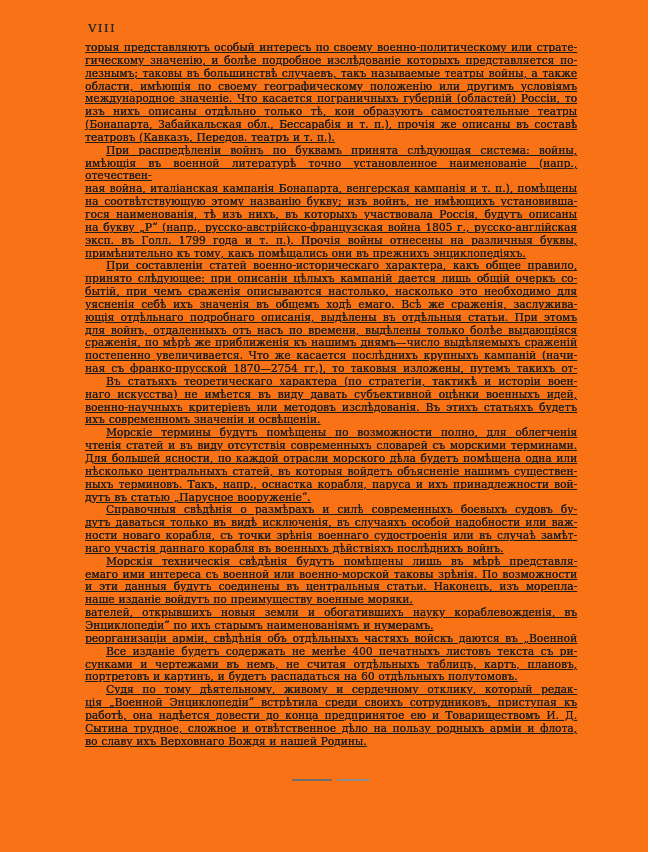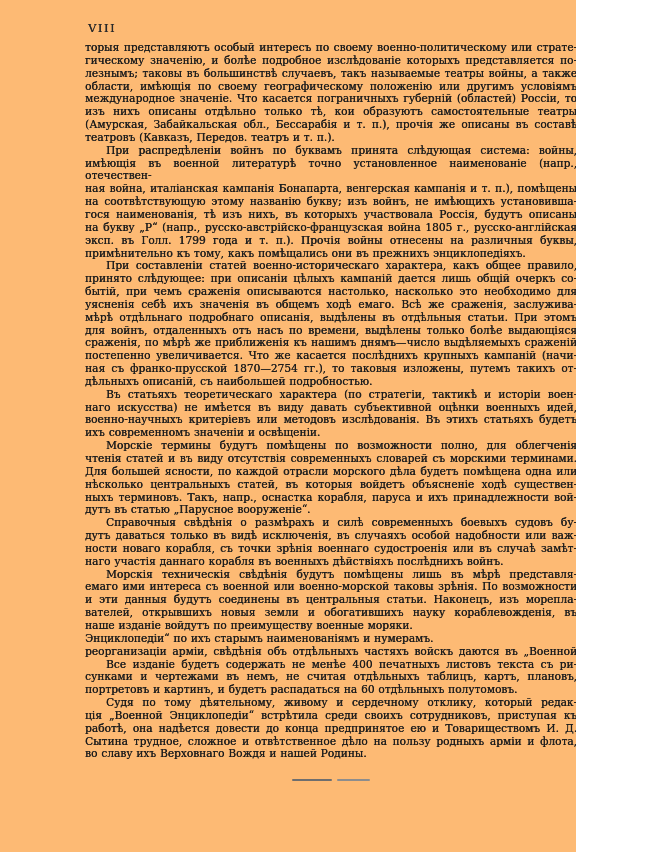--- a/index.html
+++ b/index.html
@@ -1,20 +1,20 @@
 <!DOCTYPE html>
 <html><head>
 <meta charset="utf-8">
 <style>
   html, body { margin: 0; padding: 0; background: #ffffff; }
   .page {
     position: relative;
-    width: 576px;
+    width: 648px;
     height: 852px;
-    background: #fdba74;
+    background: #f97316;
     font-family: "DejaVu Serif", serif;
     color: #1d1d1d;
     overflow: hidden;
   }
   .folio {
     position: absolute;
     left: 88px;
     top: 21px;
     font-size: 11.5px;
     letter-spacing: 1.5px;
@@ -24,21 +24,21 @@
   .content {
     position: absolute;
     left: 85px;
     top: 41px;
     width: 492px;
     font-size: 10.6px;
     line-height: 12.85px;
     text-shadow: 0.3px 0 0 currentColor;
     word-spacing: 0.5px;
   }
-  .para { margin: 0; padding: 0; }
+  .para { margin: 0; padding: 0; text-decoration: underline; }
   .line {
     text-align: justify;
     text-align-last: justify;
   }
   .line.last { text-align-last: left; }
   .para.indent .line.first { text-indent: 21px; }
   .divider {
     position: absolute;
     top: 779px;
     left: 85px;
@@ -58,71 +58,70 @@
 <div class="page">
   <div class="folio">VIII</div>
   <div class="content" id="content">
       <div class="para">
         <div class="line first">торыя представляютъ особый интересъ по своему военно-политическому или страте-</div>
         <div class="line">гическому значенію, и болѣе подробное изслѣдованіе которыхъ представляется по-</div>
         <div class="line">лезнымъ; таковы въ большинствѣ случаевъ, такъ называемые театры войны, а также</div>
         <div class="line">области, имѣющія по своему географическому положенію или другимъ условіямъ</div>
         <div class="line">международное значеніе. Что касается пограничныхъ губерній (областей) Россіи, то</div>
         <div class="line">изъ нихъ описаны отдѣльно только тѣ, кои образуютъ самостоятельные театры</div>
-        <div class="line">(Амурская, Забайкальская обл., Бессарабія и т. п.), прочія же описаны въ составѣ</div>
+        <div class="line">(Бонапарта, Забайкальская обл., Бессарабія и т. п.), прочія же описаны въ составѣ</div>
         <div class="line last">театровъ (Кавказъ, Передов. театръ и т. п.).</div>
       </div>
       <div class="para indent">
         <div class="line first">При распредѣленіи войнъ по буквамъ принята слѣдующая система: войны,</div>
         <div class="line">имѣющія въ военной литературѣ точно установленное наименованіе (напр., отечествен-</div>
         <div class="line">ная война, италіанская кампанія Бонапарта, венгерская кампанія и т. п.), помѣщены</div>
         <div class="line">на соотвѣтствующую этому названію букву; изъ войнъ, не имѣющихъ установивша-</div>
         <div class="line">гося наименованія, тѣ изъ нихъ, въ которыхъ участвовала Россія, будутъ описаны</div>
         <div class="line">на букву „Р“ (напр., русско-австрійско-французская война 1805 г., русско-англійская</div>
         <div class="line">эксп. въ Голл. 1799 года и т. п.). Прочія войны отнесены на различныя буквы,</div>
         <div class="line last">примѣнительно къ тому, какъ помѣщались они въ прежнихъ энциклопедіяхъ.</div>
       </div>
       <div class="para indent">
         <div class="line first">При составленіи статей военно-историческаго характера, какъ общее правило,</div>
         <div class="line">принято слѣдующее: при описаніи цѣлыхъ кампаній дается лишь общій очеркъ со-</div>
         <div class="line">бытій, при чемъ сраженія описываются настолько, насколько это необходимо для</div>
         <div class="line">уясненія себѣ ихъ значенія въ общемъ ходѣ емаго. Всѣ же сраженія, заслужива-</div>
-        <div class="line">мѣрѣ отдѣльнаго подробнаго описанія, выдѣлены въ отдѣльныя статьи. При этомъ</div>
+        <div class="line">ющія отдѣльнаго подробнаго описанія, выдѣлены въ отдѣльныя статьи. При этомъ</div>
         <div class="line">для войнъ, отдаленныхъ отъ насъ по времени, выдѣлены только болѣе выдающіяся</div>
         <div class="line">сраженія, по мѣрѣ же приближенія къ нашимъ днямъ—число выдѣляемыхъ сраженій</div>
         <div class="line">постепенно увеличивается. Что же касается послѣднихъ крупныхъ кампаній (начи-</div>
         <div class="line">ная съ франко-прусской 1870—2754 гг.), то таковыя изложены, путемъ такихъ от-</div>
-        <div class="line last">дѣльныхъ описаній, съ наибольшей подробностью.</div>
       </div>
       <div class="para indent">
         <div class="line first">Въ статьяхъ теоретическаго характера (по стратегіи, тактикѣ и исторіи воен-</div>
         <div class="line">наго искусства) не имѣется въ виду давать субъективной оцѣнки военныхъ идей,</div>
         <div class="line">военно-научныхъ критеріевъ или методовъ изслѣдованія. Въ этихъ статьяхъ будетъ</div>
         <div class="line last">ихъ современномъ значеніи и освѣщеніи.</div>
       </div>
       <div class="para indent">
         <div class="line first">Морскіе термины будутъ помѣщены по возможности полно, для облегченія</div>
         <div class="line">чтенія статей и въ виду отсутствія современныхъ словарей съ морскими терминами.</div>
         <div class="line">Для большей ясности, по каждой отрасли морского дѣла будетъ помѣщена одна или</div>
-        <div class="line">нѣсколько центральныхъ статей, въ которыя войдетъ объясненіе ходѣ существен-</div>
+        <div class="line">нѣсколько центральныхъ статей, въ которыя войдетъ объясненіе нашимъ существен-</div>
         <div class="line">ныхъ терминовъ. Такъ, напр., оснастка корабля, паруса и ихъ принадлежности вой-</div>
         <div class="line last">дутъ въ статью „Парусное вооруженіе“.</div>
       </div>
       <div class="para indent">
         <div class="line first">Справочныя свѣдѣнія о размѣрахъ и силѣ современныхъ боевыхъ судовъ бу-</div>
         <div class="line">дутъ даваться только въ видѣ исключенія, въ случаяхъ особой надобности или важ-</div>
         <div class="line">ности новаго корабля, съ точки зрѣнія военнаго судостроенія или въ случаѣ замѣт-</div>
         <div class="line last">наго участія даннаго корабля въ военныхъ дѣйствіяхъ послѣднихъ войнъ.</div>
       </div>
       <div class="para indent">
         <div class="line first">Морскія техническія свѣдѣнія будутъ помѣщены лишь въ мѣрѣ представля-</div>
         <div class="line">емаго ими интереса съ военной или военно-морской таковы зрѣнія. По возможности</div>
         <div class="line">и эти данныя будутъ соединены въ центральныя статьи. Наконецъ, изъ морепла-</div>
+        <div class="line last">наше изданіе войдутъ по преимуществу военные моряки.</div>
         <div class="line">вателей, открывшихъ новыя земли и обогатившихъ науку кораблевожденія, въ</div>
-        <div class="line last">наше изданіе войдутъ по преимуществу военные моряки.</div>
       </div>
       <div class="para indent">
         <div class="line last">Энциклопедіи“ по ихъ старымъ наименованіямъ и нумерамъ.</div>
         <div class="line">реорганизаціи арміи, свѣдѣнія объ отдѣльныхъ частяхъ войскъ даются въ „Военной</div>
       </div>
       <div class="para indent">
         <div class="line first">Все изданіе будетъ содержать не менѣе 400 печатныхъ листовъ текста съ ри-</div>
         <div class="line">сунками и чертежами въ немъ, не считая отдѣльныхъ таблицъ, картъ, плановъ,</div>
         <div class="line last">портретовъ и картинъ, и будетъ распадаться на 60 отдѣльныхъ полутомовъ.</div>
       </div>

